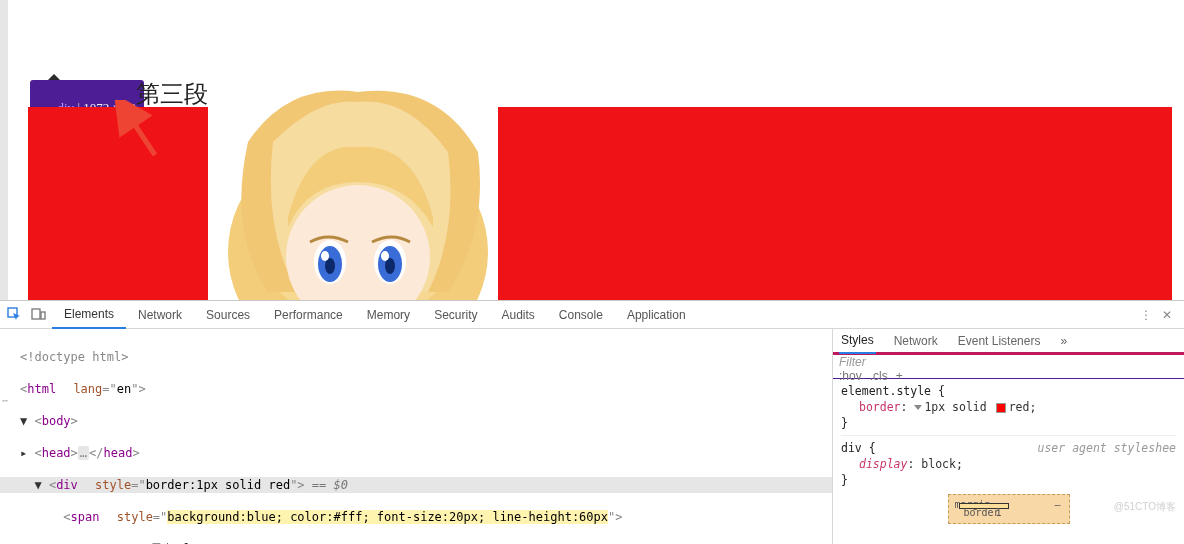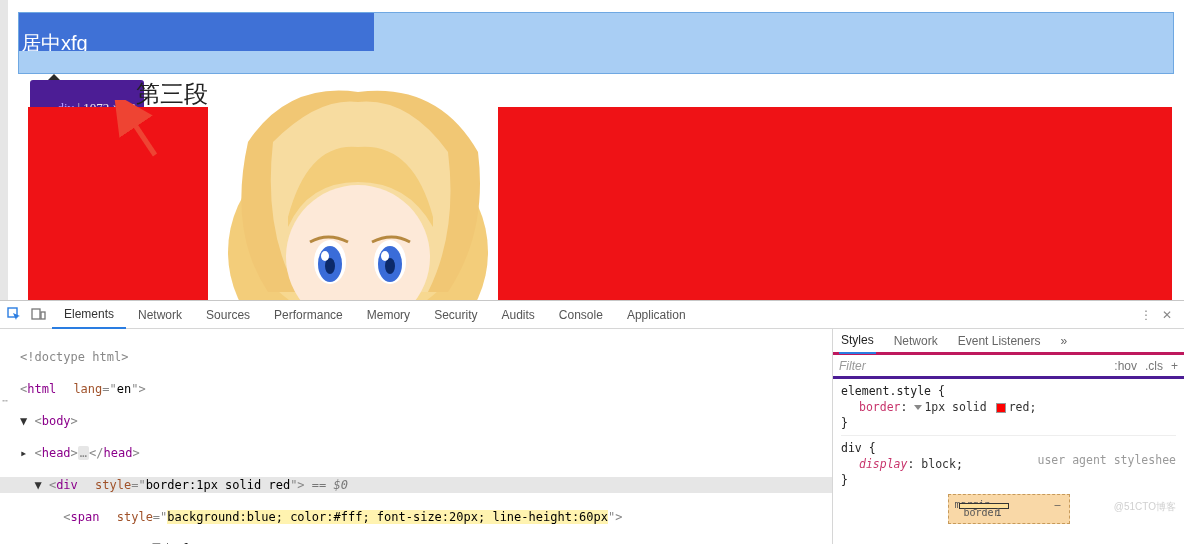--- a/index.html
+++ b/index.html
@@ -194,37 +194,37 @@
     align-items: center;
     padding: 0 6px;
     gap: 16px;
     color: #666;
   }
   .styles-tabs .st-tab { padding: 5px 2px; }
   .styles-tabs .st-tab.active { color: #222; border-bottom: 2px solid #2a7de1; }
   .styles-tabs .more { margin-left: 2px; }
   .styles-filter {
     height: 24px;
-    border-bottom: 3px solid #4c1d95;
-    display: flex;
-    align-items: center;
+    border-bottom: 1px solid #4c1d95;
+    display: flex;
     padding: 0 6px;
     color: #888;
+    flex-direction: column;
   }
   .styles-filter .f-input { flex: 1; font-style: italic; color: #999; }
   .styles-filter .f-actions { display: flex; gap: 8px; color: #777; }
   .styles-rules {
     flex: 1;
     font-family: Menlo, Consolas, monospace;
     font-size: 11.5px;
     padding: 4px 8px;
     line-height: 16px;
     overflow: hidden;
   }
-  .rule-src { color: #9a9a9a; float: right; margin-top: 12px; }
+  .rule-src { color: #9a9a9a; font-style: italic; float: right; }
   .sel-name { color: #222; }
   .prop { padding-left: 18px; white-space: nowrap; }
   .prop-name { color: #c8356c; }
   .prop-val { color: #333; }
   .swatch {
     display: inline-block; width: 10px; height: 10px;
     background: red; border: 1px solid #999; vertical-align: middle;
     margin: 0 3px 0 2px;
   }
   .tri {
@@ -261,25 +261,20 @@
   }
   .bm-border .bm-label { top: 1px; left: 4px; }
   .bm-border .bm-val { position: absolute; top: 1px; right: 6px; }
 </style>
 </head>
 <body>
 
 <div class="page">
 
   <div class="rendered">
-    <div class="highlight-box">
-      <span class="blue-span">
-        <span class="blue-span-inner">居中xfg</span>
-      </span>
-    </div>
 
     <div class="tooltip">
       <span class="tag">div</span><span class="dim"> | </span><span>1072 × 62</span>
     </div>
 
     <div class="heading-cn">第三段</div>
 
     <div class="red-block"></div>
 
     <div class="anime-img">

